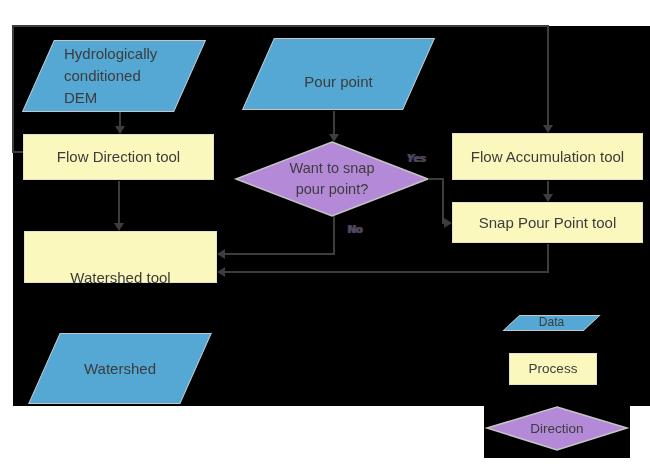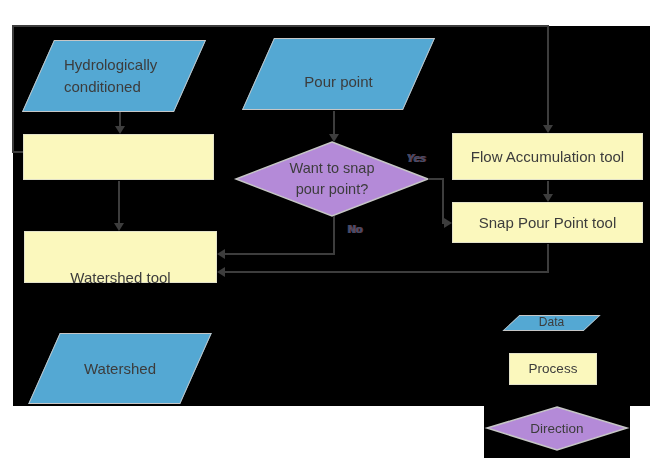--- a/index.html
+++ b/index.html
@@ -103,25 +103,27 @@
     <polygon class="head" points="543,194 553,194 548,202"></polygon>
 
     <path d="M548,244 V272 H225"></path>
     <polygon class="head" points="225,267 225,277 217,272"></polygon>
   </svg>
 
   <div class="lbl left" style="left:64px;top:42px;width:130px;height:68px;">
     <span class="stack">
       <span>Hydrologically</span>
       <span>conditioned</span>
+      <span>DEM</span>
     </span>
   </div>
 
   <div class="lbl" style="left:258px;top:38px;width:161px;height:72px;margin-top:8px;">Pour point</div>
 
+  <div class="lbl" style="left:23px;top:134px;width:191px;height:46px;">Flow Direction tool</div>
 
   <div class="lbl" style="left:452px;top:133px;width:191px;height:47px;">Flow Accumulation tool</div>
 
   <div class="lbl" style="left:452px;top:202px;width:191px;height:41px;">Snap Pour Point tool</div>
 
   <div class="lbl" style="left:24px;top:231px;width:193px;height:52px;margin-top:21px;">Watershed tool</div>
 
   <div class="lbl" style="left:262px;top:145px;width:140px;height:68px;font-size:14.5px;">
     <span class="stack">
       <span>Want to snap</span>

